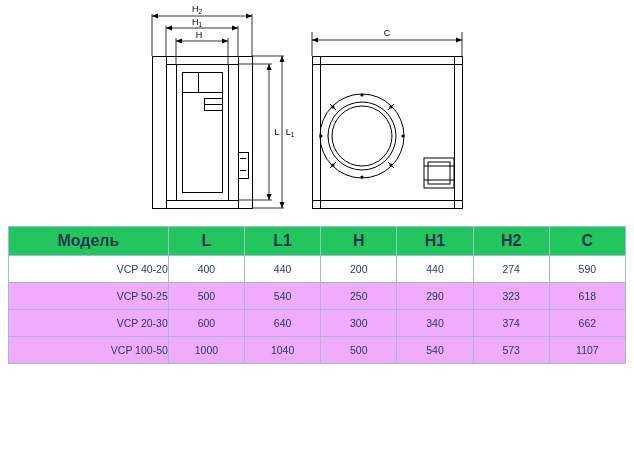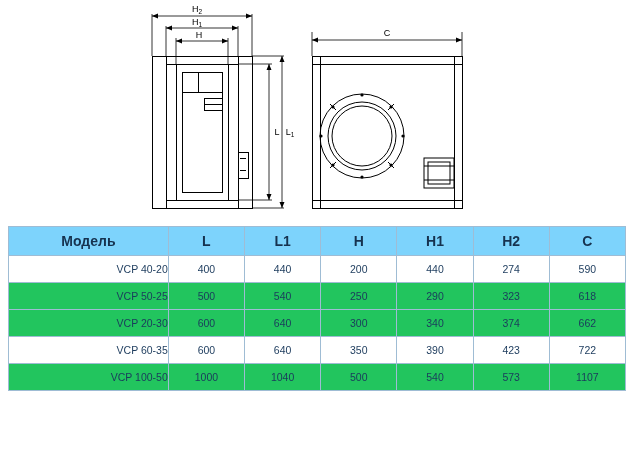--- a/index.html
+++ b/index.html
@@ -41,31 +41,31 @@
     color: #1b3a5c;
   }
   table.spec th, table.spec td {
     border: 1px solid #9fbcd4;
     text-align: center;
     height: 26px;
     padding: 0;
     font-weight: normal;
   }
   table.spec thead th {
-    background: #7dd3fc;
+    background: #22c55e;
     font-weight: bold;
     color: #16324f;
-    font-size: 14px;
+    font-size: 16px;
     height: 28px;
   }
   table.spec tbody tr.odd td {
     background: #ffffff;
   }
   table.spec tbody tr.even td {
-    background: #22c55e;
+    background: #f0abfc;
   }
   table.spec td.model {
     color: #1b3a5c;
     text-align: right;
   }
   col.c-model { width: 160px; }
   col.c-val { width: 76.3px; }
 </style>
 </head>
 <body>
@@ -247,29 +247,20 @@
         </tr>
         <tr class="even">
           <td class="model">VCP 20-30</td>
           <td>600</td>
           <td>640</td>
           <td>300</td>
           <td>340</td>
           <td>374</td>
           <td>662</td>
         </tr>
-        <tr class="odd">
-          <td class="model">VCP 60-35</td>
-          <td>600</td>
-          <td>640</td>
-          <td>350</td>
-          <td>390</td>
-          <td>423</td>
-          <td>722</td>
-        </tr>
         <tr class="even">
           <td class="model">VCP 100-50</td>
           <td>1000</td>
           <td>1040</td>
           <td>500</td>
           <td>540</td>
           <td>573</td>
           <td>1107</td>
         </tr>
       </tbody>

